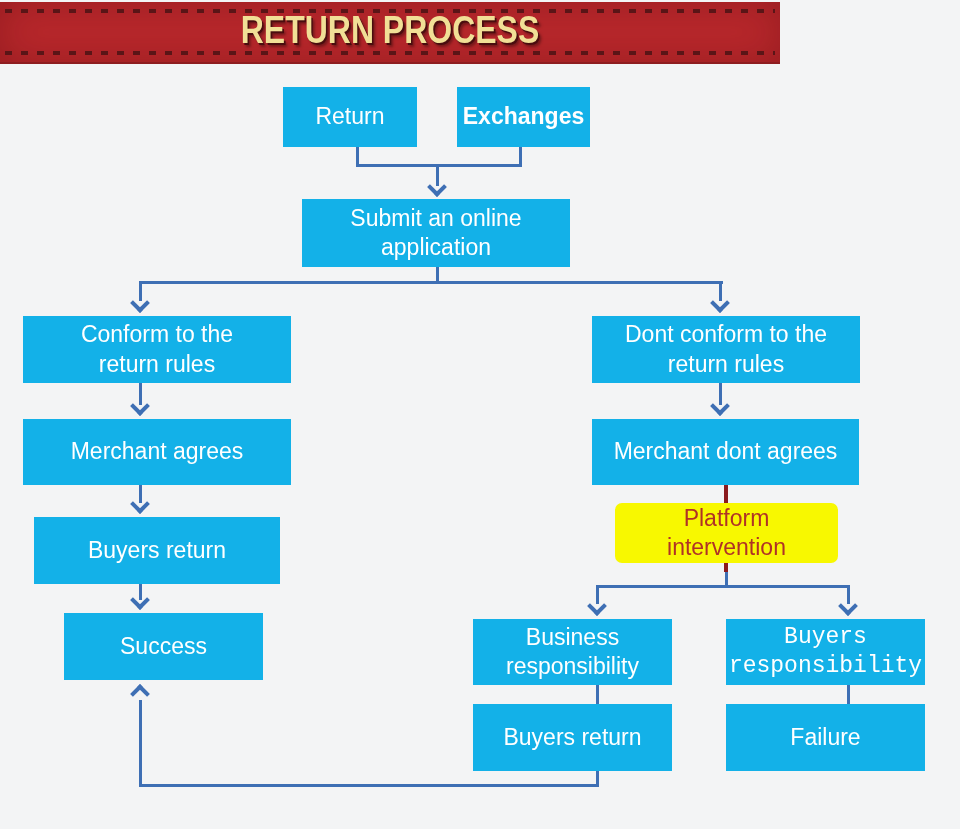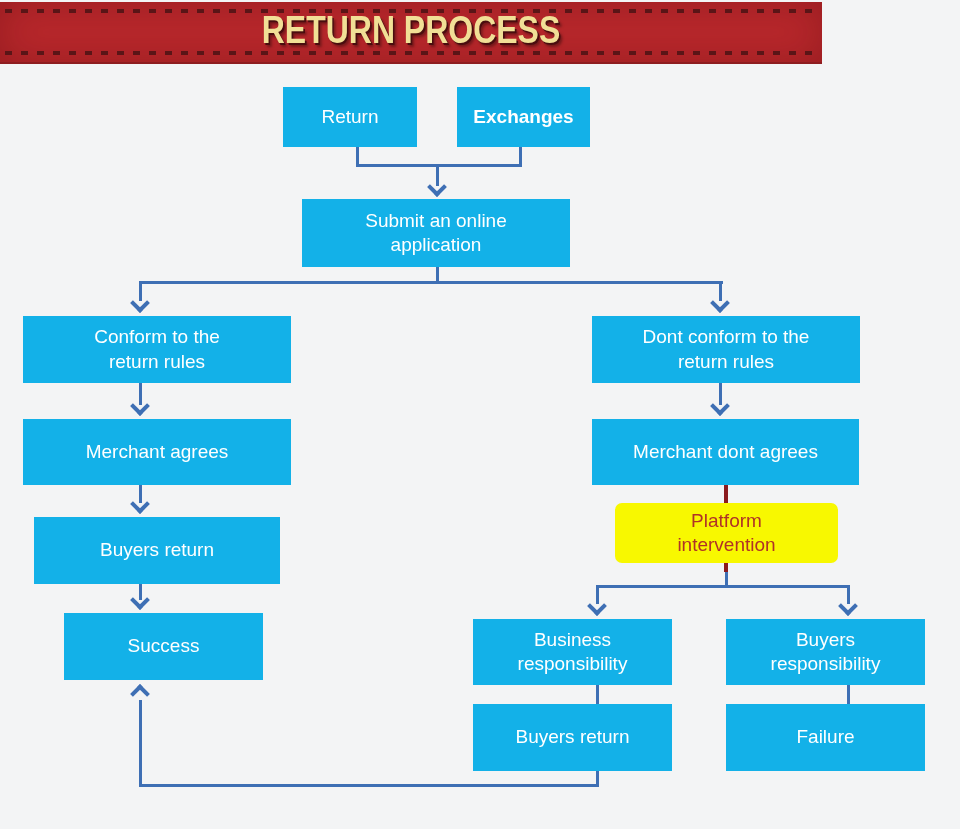--- a/index.html
+++ b/index.html
@@ -7,21 +7,20 @@
     position:relative;width:960px;height:829px;overflow:hidden;
     background:var(--page-bg,#f3f4f5);
     font-family:"Liberation Sans","DejaVu Sans",sans-serif;
   }
   
   .banner{
     position:absolute;left:0;top:2px;width:780px;height:60px;
     background:var(--banner-bg,#b9282c);
     border-bottom:2px solid #8e1d20;
     box-shadow:inset 0 0 40px rgba(90,10,12,.35);
-    padding-left:42px;
   }
   .dash-row{
     position:absolute;left:5px;right:5px;height:4px;
     background:repeating-linear-gradient(90deg,var(--banner-dash,#5a1517) 0 7px,transparent 7px 16px);
   }
   .dash-row.top{top:7px;}
   .dash-row.bottom{bottom:7px;}
   .banner-title{
     position:absolute;left:0;right:0;top:50%;
     transform:translateY(-54%) scaleX(.82);
@@ -29,40 +28,40 @@
     font-size:39px;font-weight:700;letter-spacing:0px;
     color:var(--banner-text,#f1df96);
     text-shadow:2px 2px 0 #4a0d0f,4px 4px 3px rgba(0,0,0,.35);
     white-space:nowrap;
   }
   
   .node{
     position:absolute;display:flex;align-items:center;justify-content:center;
     background:var(--node-fill,#13b1e8);
     color:var(--node-text,#fff);
-    font-size:19px;line-height:1.27;text-align:center;
+    font-size:23px;line-height:1.27;text-align:center;
     white-space:pre-line;
   }
   .node.highlight{
     background:var(--highlight-fill,#f8f800);
     color:var(--highlight-text,#b03226);
     border-radius:7px;
   }
   .n-return{left:283px;top:87px;width:134px;height:60px;}
   .n-exchanges{left:457px;top:87px;width:133px;height:60px;font-weight:bold;}
   .n-submit{left:302px;top:199px;width:268px;height:68px;}
   .n-conform{left:23px;top:316px;width:268px;height:67px;}
   .n-dont-conform{left:592px;top:316px;width:268px;height:67px;}
   .n-merchant-agrees{left:23px;top:419px;width:268px;height:66px;}
   .n-merchant-dont-agrees{left:592px;top:419px;width:267px;height:66px;}
   .n-buyers-return-left{left:34px;top:517px;width:246px;height:67px;}
   .n-success{left:64px;top:613px;width:199px;height:67px;}
   .n-platform{left:615px;top:503px;width:223px;height:60px;}
   .n-business-resp{left:473px;top:619px;width:199px;height:66px;}
-  .n-buyers-resp{left:726px;top:619px;width:199px;height:66px;}
+  .n-buyers-resp{left:726px;top:619px;width:199px;height:66px;font-family:Liberation Mono, monospace;}
   .n-buyers-return-right{left:473px;top:704px;width:199px;height:67px;}
   .n-failure{left:726px;top:704px;width:199px;height:67px;}
   
   .line{position:absolute;background:var(--connector,#3e6fb4);}
   .line.red{background:var(--alert-connector,#8b1b1e);}
   .chev{
     position:absolute;width:10px;height:10px;
     border-right:4px solid var(--connector,#3e6fb4);
     border-bottom:4px solid var(--connector,#3e6fb4);
   }

